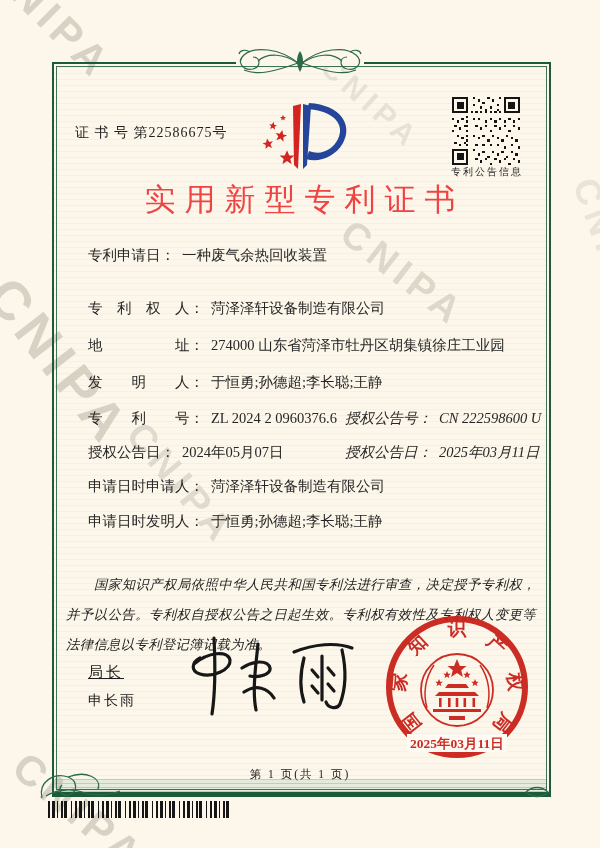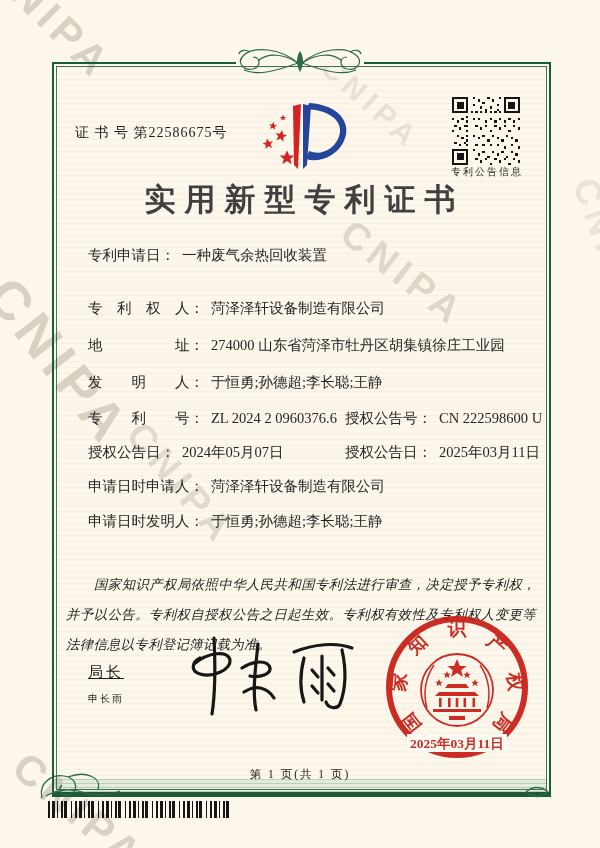--- a/index.html
+++ b/index.html
@@ -44,32 +44,32 @@
   .ornament-top{position:absolute;left:210px;top:44px;z-index:3;}
   .ornament-bl{position:absolute;left:36px;top:770px;z-index:3;}
   .ornament-br{position:absolute;left:524px;top:784px;z-index:3;}
   
   .cert-no{position:absolute;left:75px;top:103px;z-index:3;font-size:14px;letter-spacing:1px;color:#1e1e1e;margin-top:21px;}
   .logo{position:absolute;left:243px;top:99px;z-index:3;}
   .qr{position:absolute;left:452px;top:97px;z-index:3;}
   .qr-caption{position:absolute;left:432px;top:165px;width:110px;z-index:3;
     text-align:center;font-size:10px;letter-spacing:2px;color:#2a2a2a;}
   .title{position:absolute;left:0;top:179px;width:600px;z-index:3;text-align:center;
-    font-size:31px;font-weight:bold;letter-spacing:9px;color:#404040;padding-left:9px;box-sizing:border-box;}
+    font-size:31px;font-weight:normal;letter-spacing:9px;color:#ef4444;padding-left:9px;box-sizing:border-box;}
   .row{position:absolute;left:88px;z-index:3;font-size:14.5px;white-space:nowrap;color:#262626;}
   .r0{top:246px}.r1{top:299px}.r2{top:336px}.r3{top:373px}
   .r4{top:409px}.r5{top:443px}.r6{top:477px}.r7{top:512px}
   .fvalue{padding-left:7px;}
-  .pair2{position:absolute;left:257px;top:0;}
+  .pair2{position:absolute;left:257px;top:0;font-style:italic;}
   .notice{position:absolute;left:66px;top:570px;width:470px;z-index:3;
     font-size:13.3px;line-height:30px;font-style:italic;letter-spacing:.4px;
     text-align:justify;text-indent:28px;color:#1d1d1d;}
   .signer-title{position:absolute;left:88px;top:663px;z-index:3;font-size:15px;letter-spacing:3px;color:#1c1c1c;
     font-family:"Liberation Sans","DejaVu Sans",sans-serif;text-decoration:underline;}
-  .signer-name{position:absolute;left:88px;top:692px;z-index:3;font-size:10px;letter-spacing:2px;color:#1c1c1c;
+  .signer-name{position:absolute;left:88px;top:692px;z-index:3;font-size:14px;letter-spacing:2px;color:#1c1c1c;
     font-family:Liberation Sans, sans-serif;}
   .signature{position:absolute;left:170px;top:630px;z-index:3;}
   .seal{position:absolute;left:382px;top:612px;z-index:4;opacity:.93;}
   .seal-texts{font-size:18.5px;font-weight:bold;fill:#c81e17;}
   .footer{position:absolute;left:0;top:767px;width:600px;z-index:3;text-align:center;
     font-size:11.5px;letter-spacing:2px;color:#222;}
   .barcode{
     position:absolute;left:48px;top:801px;width:184px;height:17px;z-index:3;
     background:repeating-linear-gradient(90deg,
       #161616 0 2px, transparent 2px 4px,

